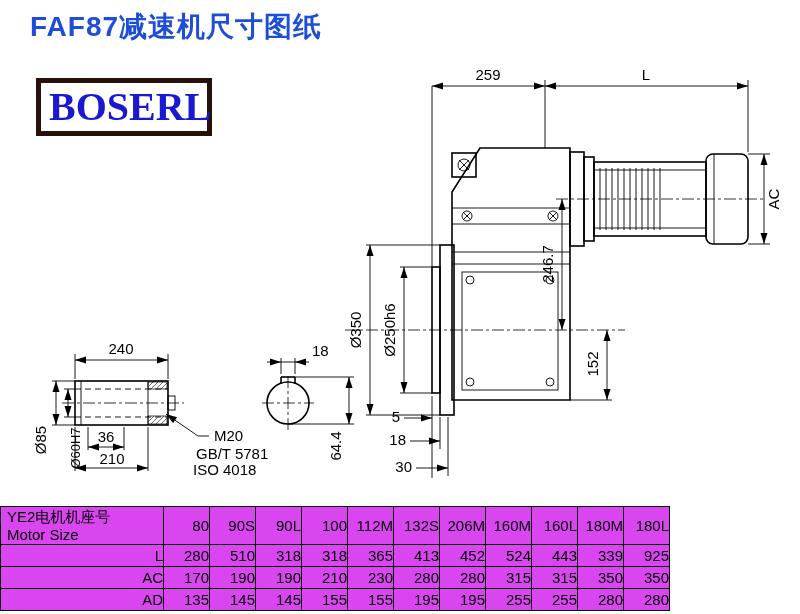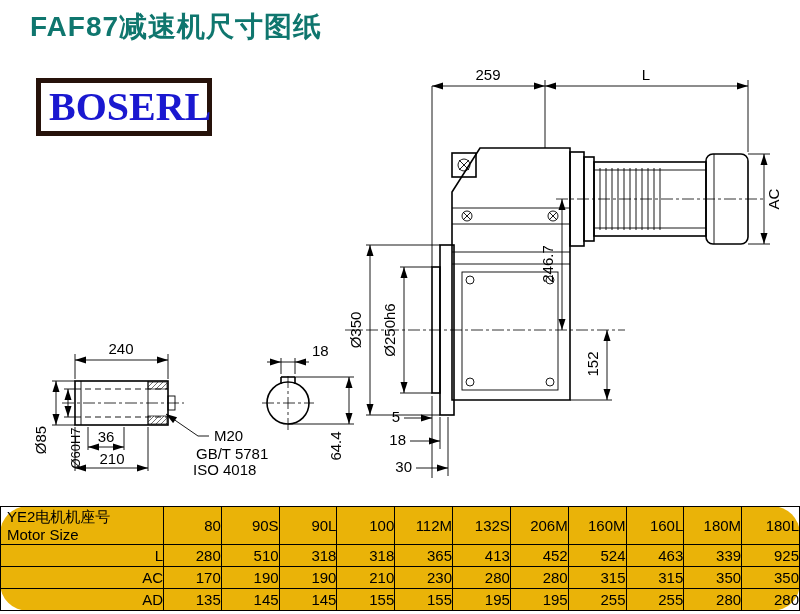--- a/index.html
+++ b/index.html
@@ -2,21 +2,21 @@
 <html><head>
 <meta charset="utf-8">
 <style>
   * { box-sizing: border-box; }
   html,body { margin:0; padding:0; background:#fff; }
   body { font-family:"Liberation Sans", sans-serif; }
   .page { position:relative; width:800px; height:614px; background:#fff; overflow:hidden; }
 
   .title {
     position:absolute; left:30px; top:8px; margin:0;
-    font-size:28px; font-weight:bold; color:#0f766e; letter-spacing:1px;
+    font-size:28px; font-weight:bold; color:#1d4ed8; letter-spacing:1px;
     font-family:"Liberation Sans", sans-serif; white-space:nowrap;
   }
   .logo-box {
     position:absolute; left:36px; top:78px; width:176px; height:58px;
     border:5px solid #26120a; background:#fff;
     display:flex; align-items:center; padding-left:8px;
   }
   .logo-text {
     font-family:"Liberation Serif", serif; font-size:40px; font-weight:bold;
     color:#1a18d0; line-height:1;
@@ -27,22 +27,22 @@
   
   .o { stroke:#000; stroke-width:1.6; fill:none; }
   .t { stroke:#000; stroke-width:0.9; fill:none; }
   .d { stroke:#000; stroke-width:0.9; fill:none; }
   .c { stroke:#000; stroke-width:0.8; fill:none; stroke-dasharray:12 3 3 3; }
   .h { stroke:#000; stroke-width:0.9; fill:none; stroke-dasharray:6 4; }
   .dim { font:15px "Liberation Sans", sans-serif; fill:#000; }
   .dim-sm { font:13px "Liberation Sans", sans-serif; fill:#000; }
 
   .size-table {
-    position:absolute; left:0; top:506px; width:800px;
-    border-collapse:collapse; table-layout:fixed; background:#eab308;border-radius:28px;
+    position:absolute; left:0; top:506px; width:670px;
+    border-collapse:collapse; table-layout:fixed; background:#d946ef;
   }
   .size-table th, .size-table td {
     border:1px solid #000; font-size:15px; font-weight:normal;
     text-align:right; color:#000; padding:0; overflow:hidden;
   }
   .size-table .hdr th { height:38px; }
   .size-table td { height:22px; }
   .label-col { text-align:left !important; padding-left:6px !important; line-height:1.2; }
 </style>
 </head>
@@ -264,21 +264,21 @@
     <tr>
       <td>L</td>
       <td>280</td>
       <td>510</td>
       <td>318</td>
       <td>318</td>
       <td>365</td>
       <td>413</td>
       <td>452</td>
       <td>524</td>
-      <td>463</td>
+      <td>443</td>
       <td>339</td>
       <td>925</td>
     </tr>
     <tr>
       <td>AC</td>
       <td>170</td>
       <td>190</td>
       <td>190</td>
       <td>210</td>
       <td>230</td>

